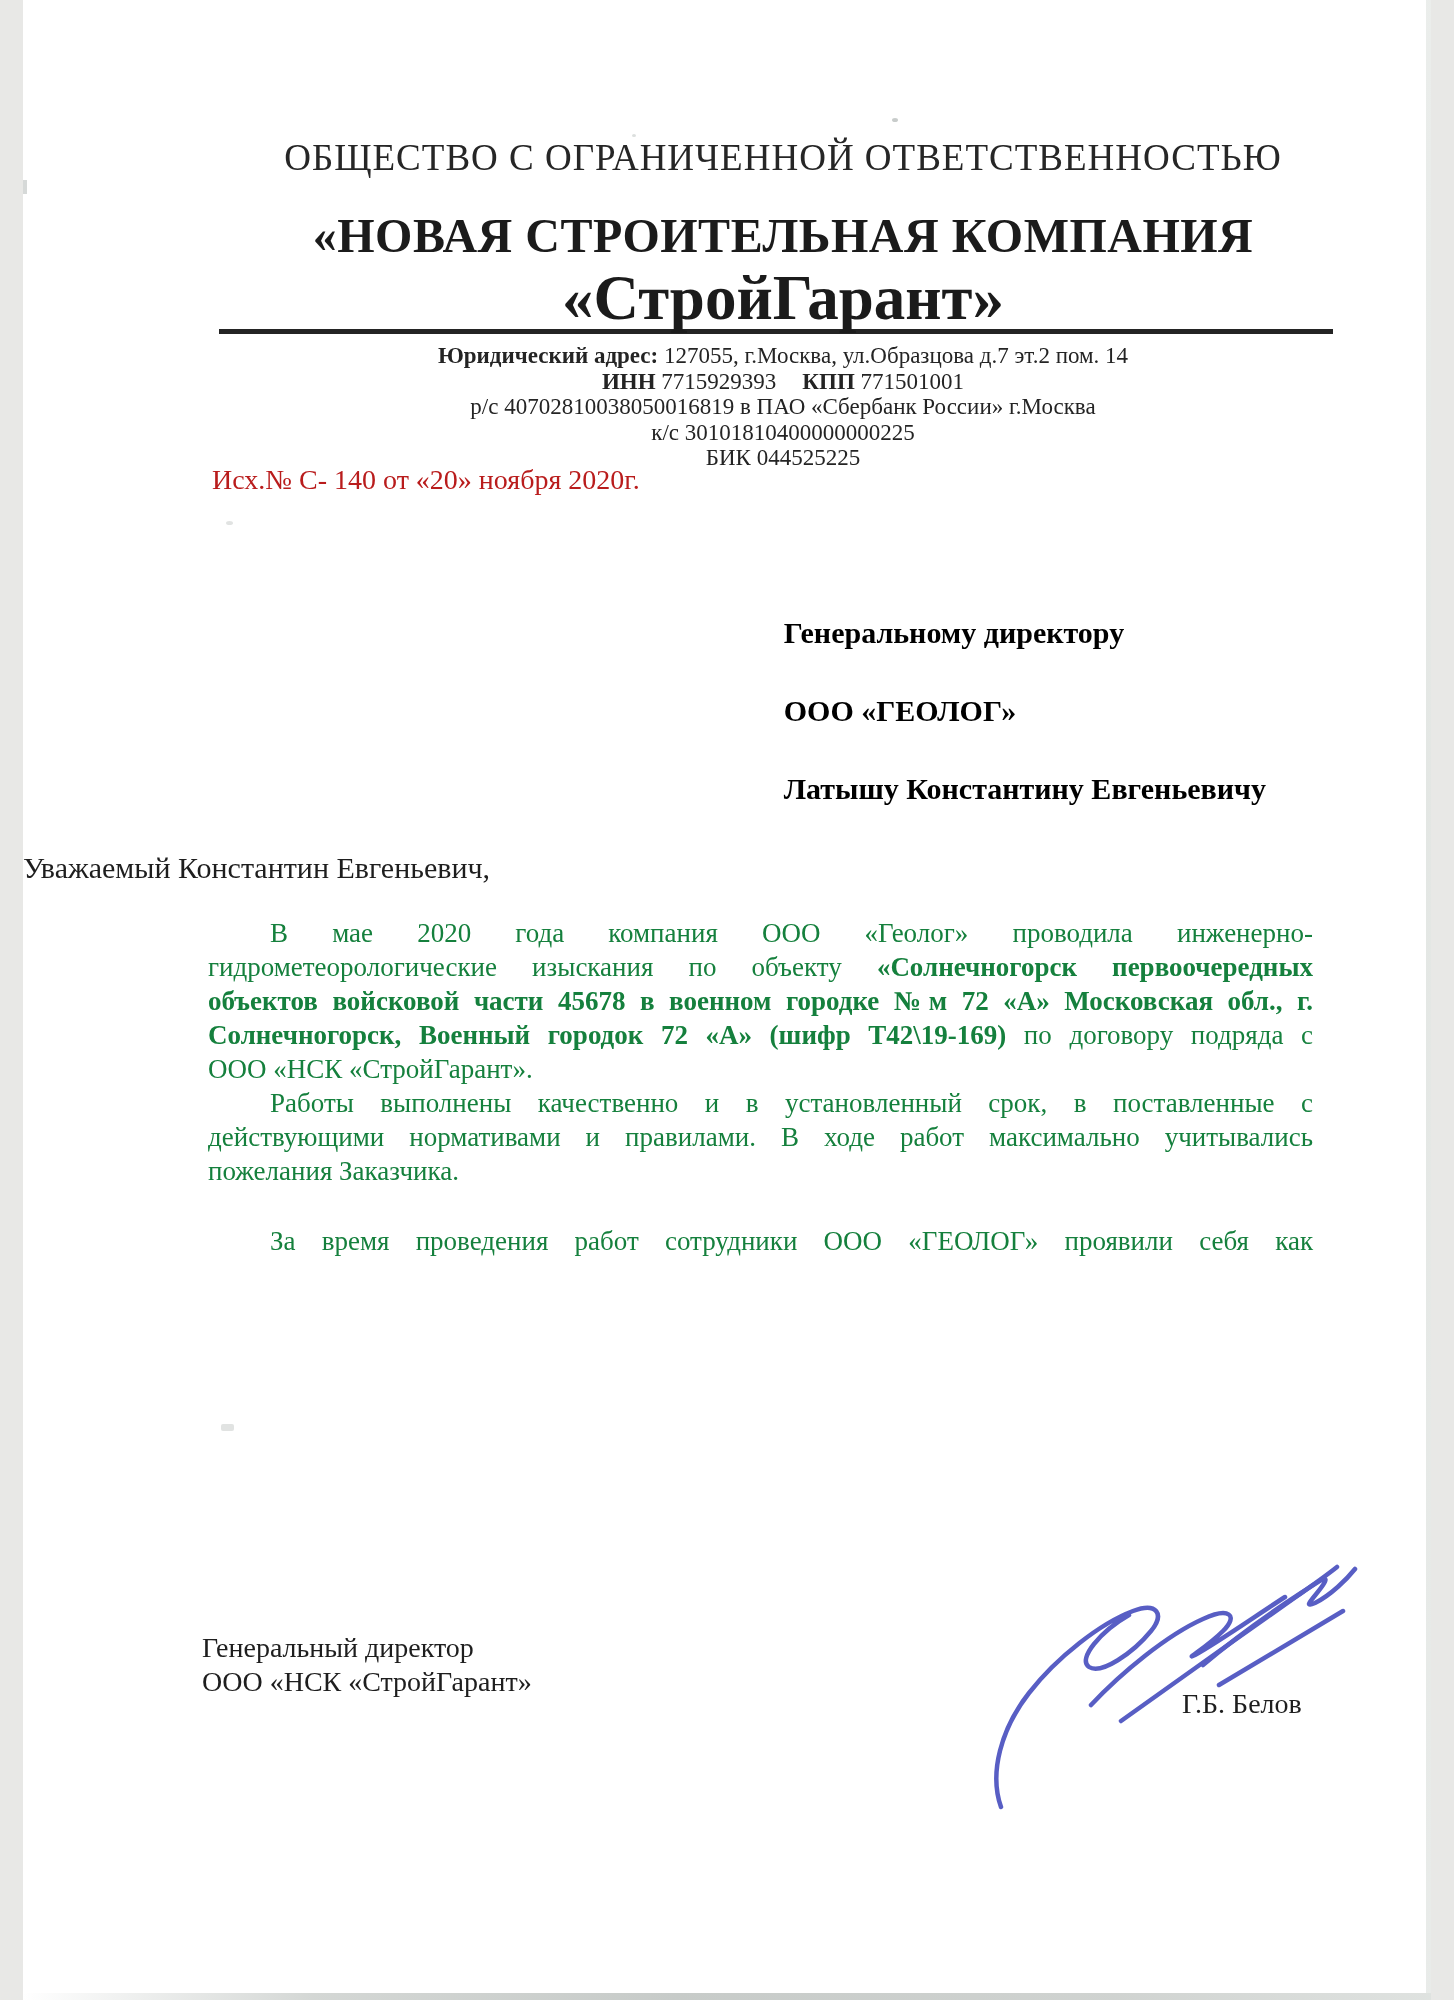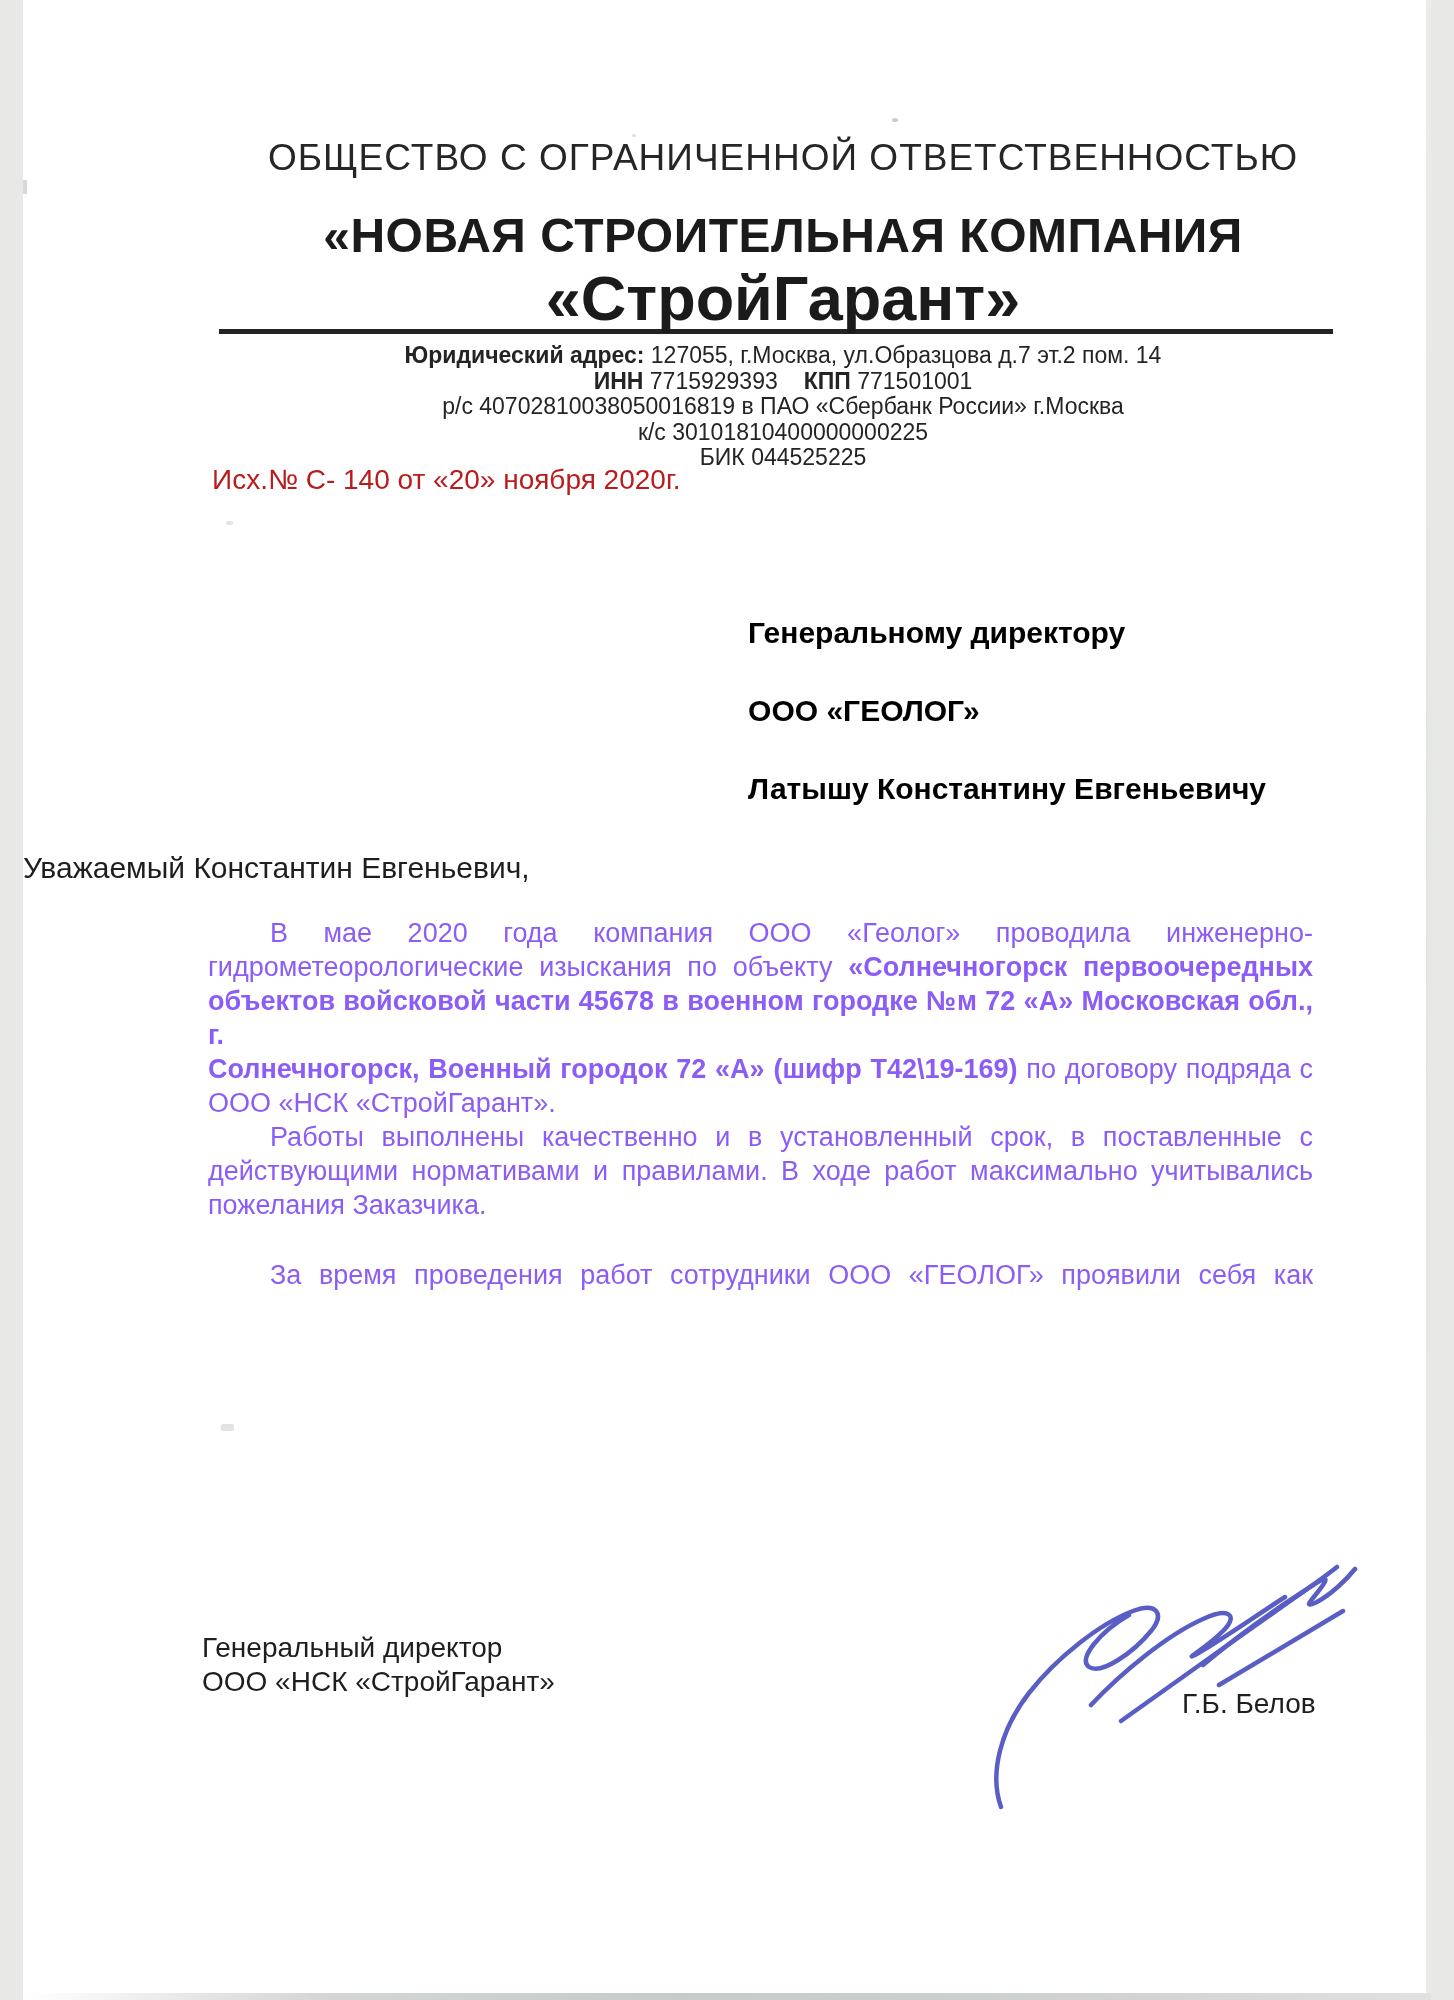--- a/index.html
+++ b/index.html
@@ -2,21 +2,21 @@
 <html><head>
 <meta charset="utf-8">
 <style>
   html,body{margin:0;padding:0;background:#e8e8e6;}
   .page{
     position:relative;
     width:1408px;height:2000px;
     margin:0 auto;
     background:#ffffff;
     overflow:hidden;
-    font-family:Liberation Sans, sans-serif;
+    font-family:Liberation Serif, serif;
     color:#1e1e1e;
   }
   
   .letterhead{
     position:absolute;left:60px;top:138px;width:1400px;
     text-align:center;
   }
   .org-type{
     font-size:37px;line-height:40px;letter-spacing:1px;
     color:#262626;white-space:nowrap;
@@ -53,21 +53,21 @@
   .salutation{
     position:absolute;left:0;top:851px;width:1454px;
     font-size:30px;color:#1e1e1e;
   }
   
   .body-block{position:absolute;left:185px;top:916px;width:1105px;}
   .paragraph.gap{margin-top:36px;}
   .body-line{
     font-size:27px;line-height:34px;
     text-align:justify;text-align-last:justify;
-    color:#8b5cf6;
+    color:#15803d;
   }
   .body-line.indent{text-indent:62px;}
   .body-line.last{text-align-last:left;}
   .seg.bold{font-weight:bold;}
   
   .signer-title{
     position:absolute;left:179px;top:1631px;
     font-size:28px;line-height:34px;color:#1e1e1e;
   }
   .signer-name{

